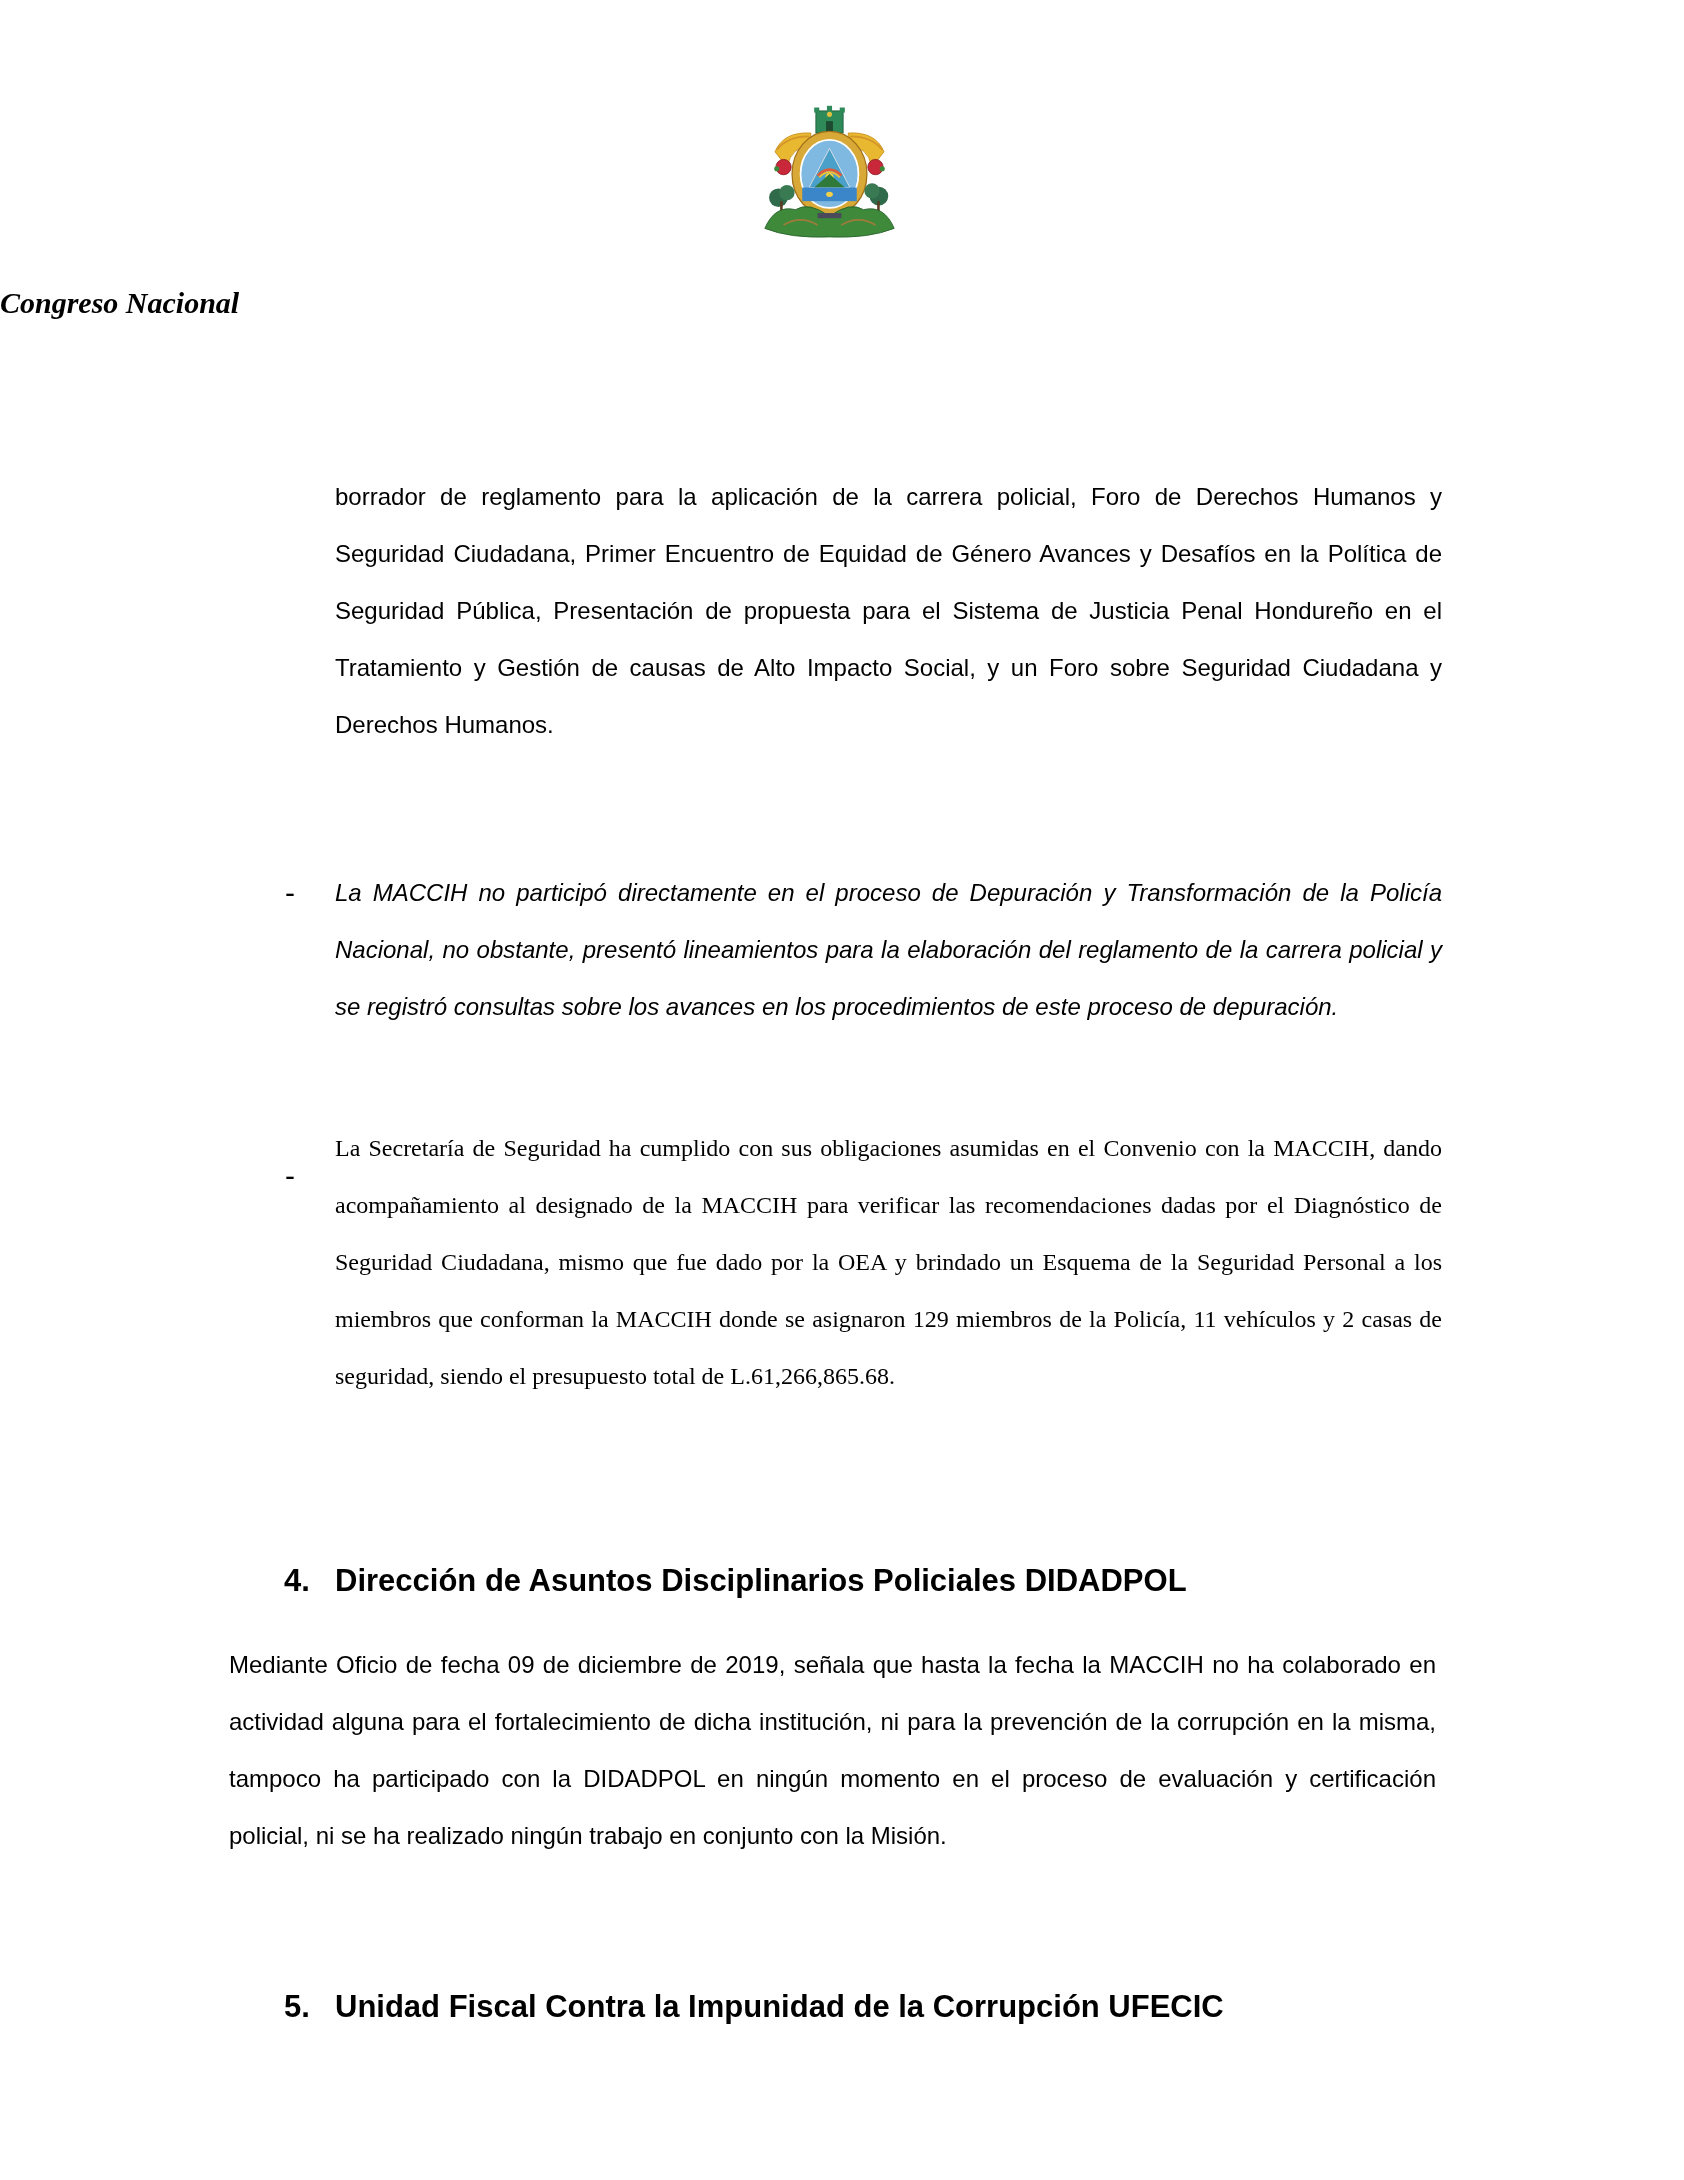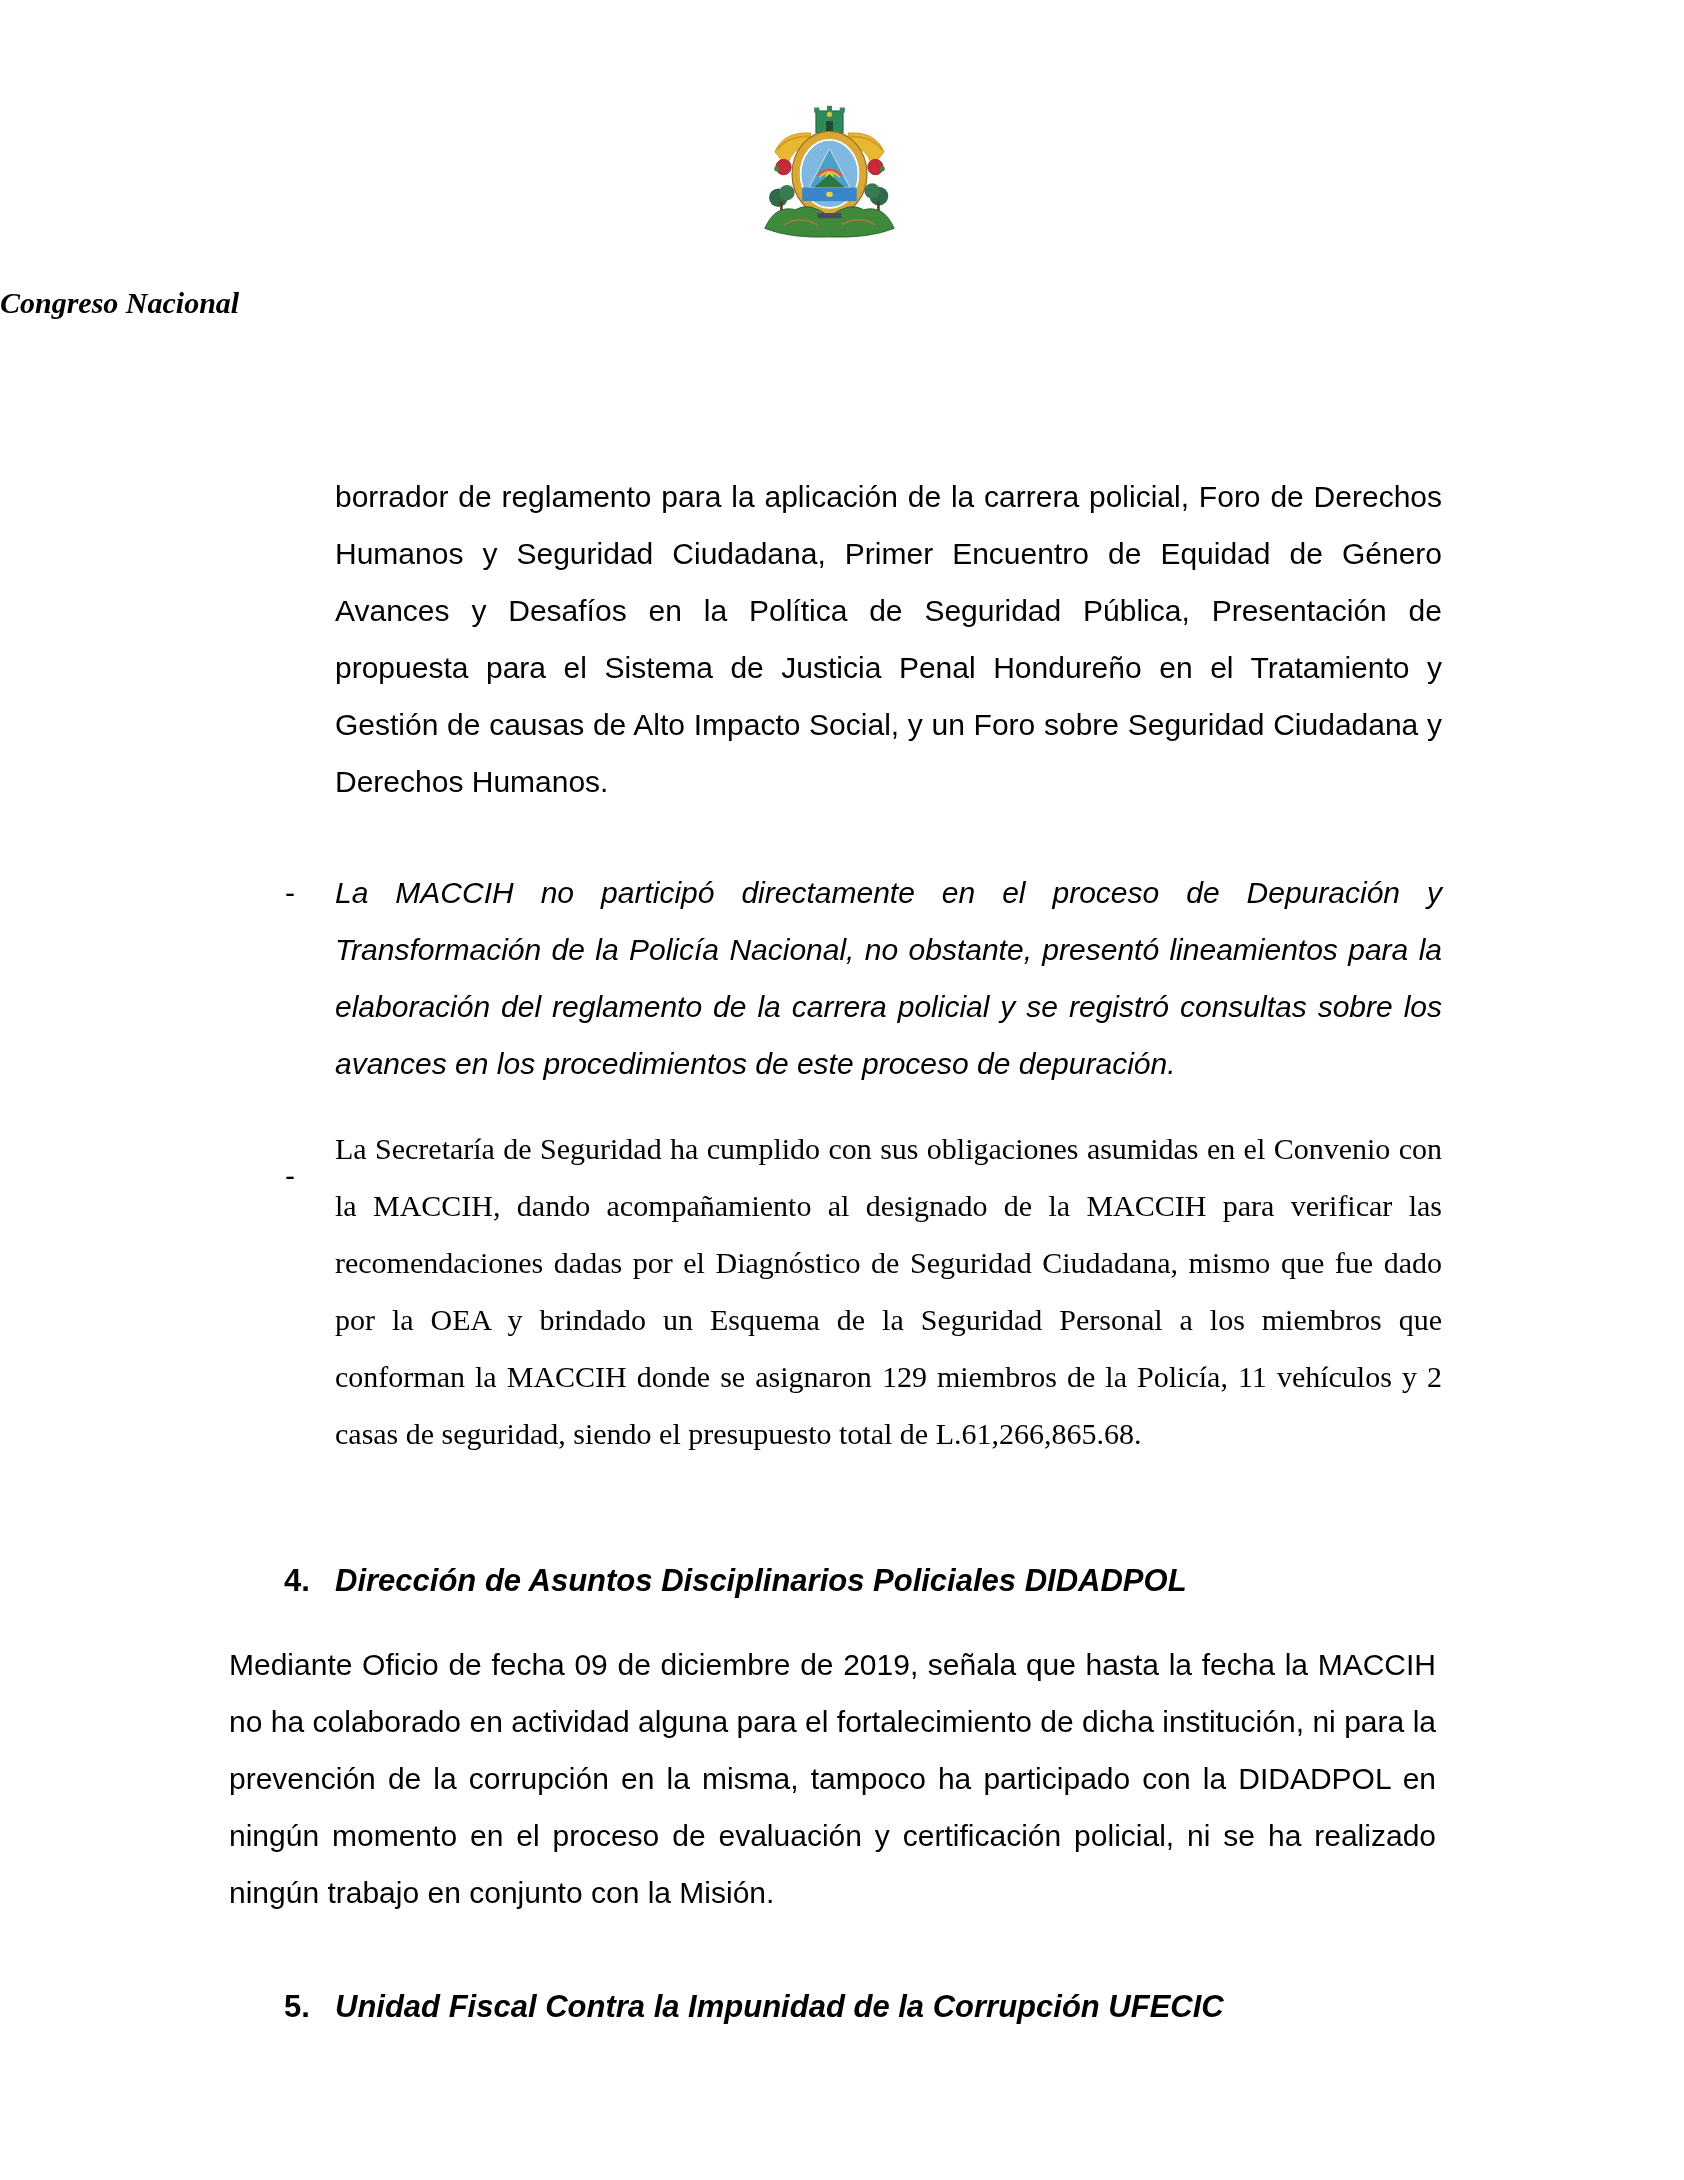--- a/index.html
+++ b/index.html
@@ -45,21 +45,21 @@
     line-height: 34px;
     white-space: nowrap;
   }
   .lh-org   { top: 286px; }
   .lh-place { top: 324px; }
   .lh-place .trail { font-style: normal; font-weight: normal; }
 
   
   .para {
     position: absolute;
-    font-size: 30px;
+    font-size: 24px;
     line-height: 57px;
     text-align: justify;
     text-align-last: left;
     hyphens: none;
   }
   .indent {
     left: 335px;
     width: 1107px;
   }
   .full {
@@ -86,21 +86,20 @@
     line-height: 37px;
     white-space: nowrap;
   }
   .heading .num {
     position: absolute;
     left: 0;
   }
   .heading .title {
     position: absolute;
     left: 51px;
-    font-style: italic;
   }
   .h4 { left: 284px; top: 1562px; }
   .h5 { left: 284px; top: 1988px; }
 
   .p4 { top: 1636px; }
 </style>
 </head>
 <body>
 
 <div class="page">

